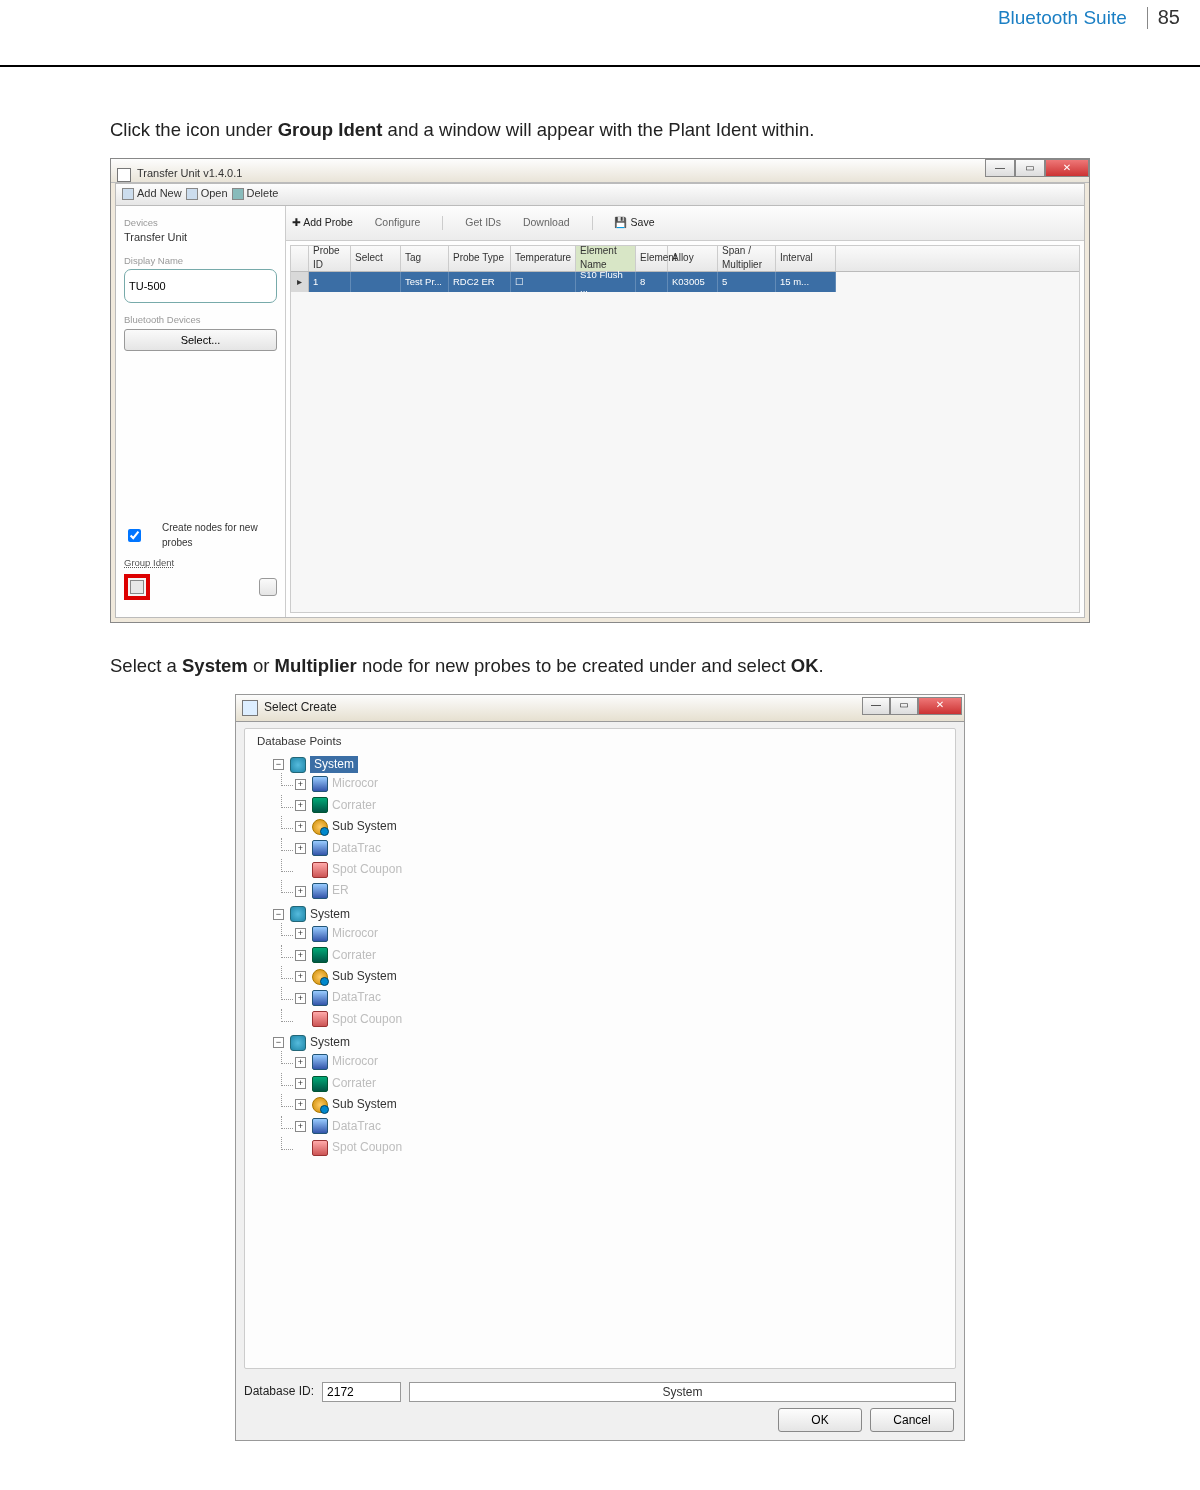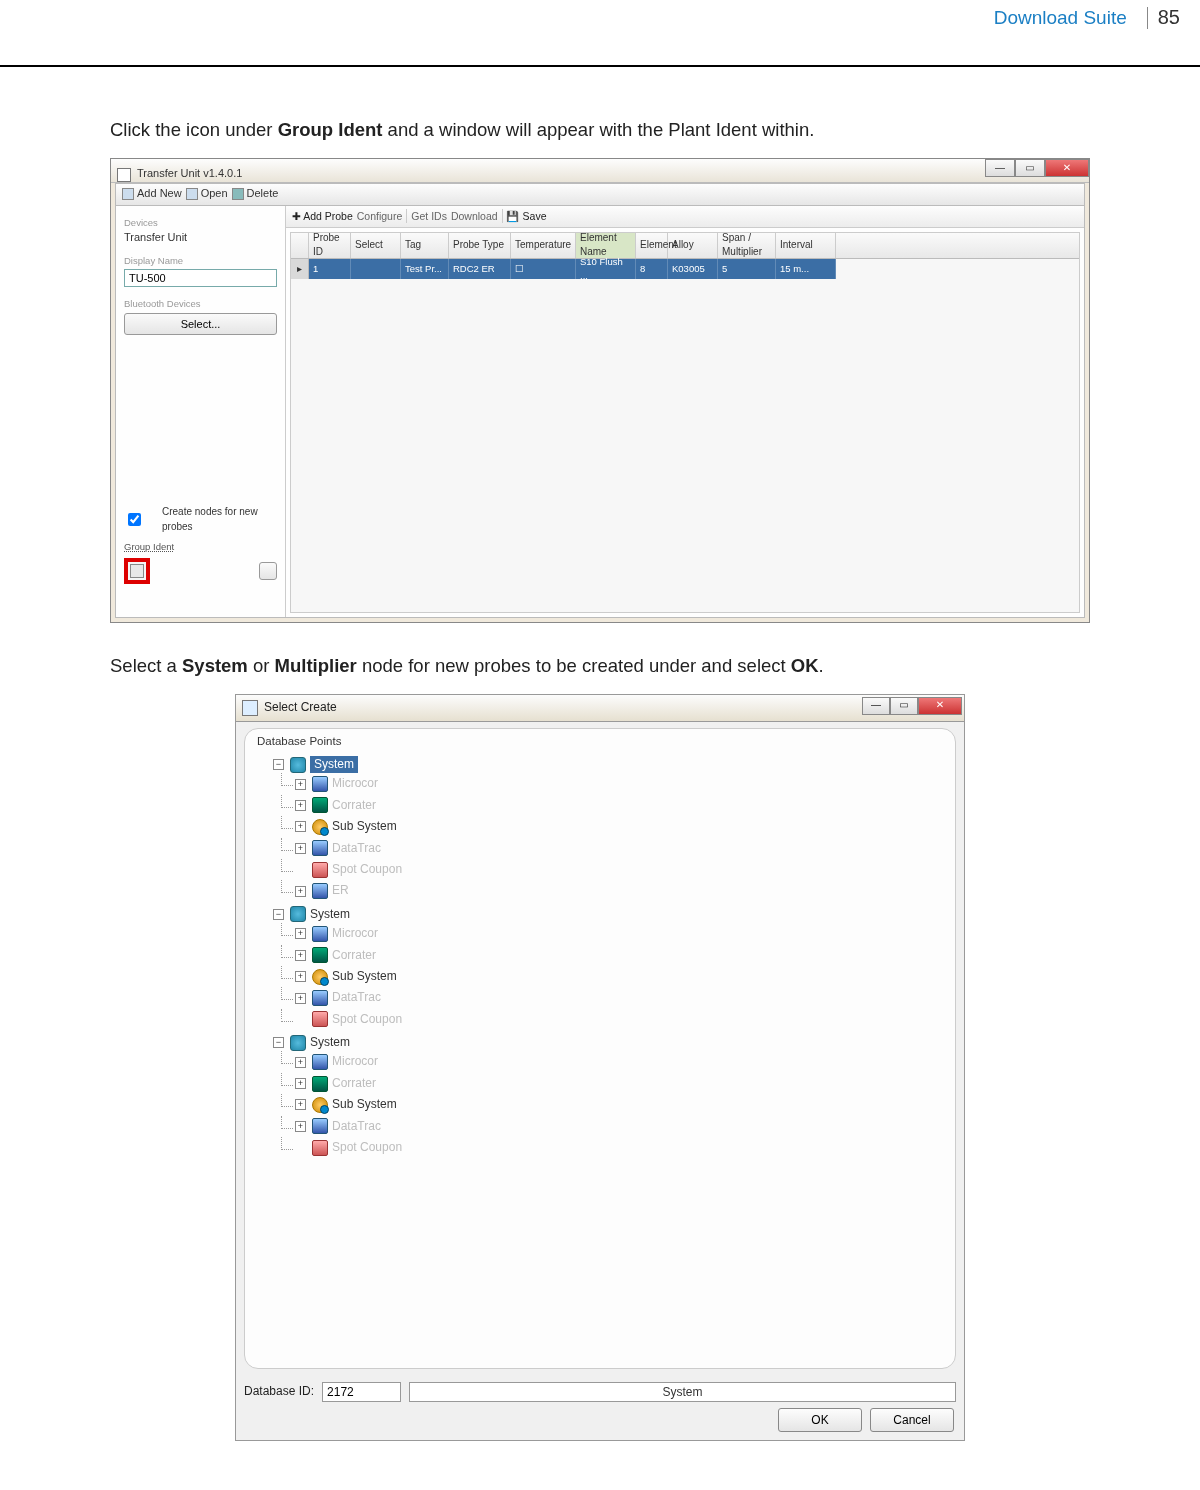--- a/index.html
+++ b/index.html
@@ -23,30 +23,30 @@
   .winbtn.close { background:linear-gradient(#e77,#c33); color:#fff; width:44px; }
   .win-inner { position:absolute; top:24px; left:4px; right:4px; bottom:4px; background:#fff; border:1px solid #bbb; }
   .toolbar1 { height:22px; background:linear-gradient(#fdfdfd,#e6e6e6); border-bottom:1px solid #bbb; display:flex; align-items:center; gap:4px; padding:0 6px; font-size:11px; }
   .toolbar1 .tb-item { display:flex; align-items:center; gap:3px; color:#333; }
   .tb-icon { width:12px;height:12px;border:1px solid #888;background:#cde; }
   .tb-del { background:#8bb; }
   .body1 { position:absolute; top:22px; left:0; right:0; bottom:0; display:flex; background:#fefefe; }
   .leftpanel { width:170px; border-right:1px solid #ccc; padding:6px 8px; background:#fefefe; font-size:10px; color:#666; }
   .leftpanel .lbl { color:#999; font-size:9.5px; margin-top:4px; }
   .leftpanel .val { color:#333; font-size:11px; margin-bottom:8px; }
-  .leftpanel .inp { border:1px solid #7aa; border-radius:0; height:18px; margin-top:2px; background:#fff; padding:0 4px; font-size:11px; width:100%; }
+  .leftpanel .inp { border:1px solid #7aa; border-radius:7px; height:18px; margin-top:2px; background:#fff; padding:16px 4px; font-size:11px; width:100%; }
   .leftpanel .selbtn { display:block; width:100%; height:22px; border:1px solid #999; border-radius:3px; background:linear-gradient(#fafafa,#e5e5e5); font-size:11px; margin-top:2px; }
   .leftpanel .chk { margin-top:170px; font-size:10px; color:#333; display:flex; align-items:center; gap:18px; }
   .gi-label { font-size:9.5px; color:#555; margin-top:6px; text-decoration:underline dotted; }
   .gi-row { display:flex; align-items:center; justify-content:space-between; margin-top:4px; }
   .gi-btn { width:26px; height:26px; border:4px solid #d00; background:#f5f5f5; display:flex; align-items:center; justify-content:center; }
   .gi-btn-inner { width:14px;height:14px;border:1px solid #888;background:#e8e8e8; }
   .gi-clear { width:18px;height:18px;border:1px solid #999;border-radius:3px;background:linear-gradient(#fafafa,#e5e5e5); }
   .rightpanel { flex:1; display:flex; flex-direction:column; }
-  .toolbar2 { height:22px; border-bottom:1px solid #ccc; background:linear-gradient(#fdfdfd,#ececec); display:flex; align-items:center; gap:4px; padding:0 6px; font-size:10.5px; color:#666; }
+  .toolbar2 { height:35px; border-bottom:1px solid #ccc; background:linear-gradient(#fdfdfd,#ececec); display:flex; align-items:center; gap:22px; padding:0 6px; font-size:10.5px; color:#666; }
   .toolbar2 .tb-item.active { color:#222; }
   .toolbar2 .sep { border-left:1px solid #ccc; height:14px; }
   .grid1 { flex:1; background:#f7f7f7; border:1px solid #ccc; margin:4px; font-size:10px; }
   .grid-head { display:flex; background:linear-gradient(#fafafa,#e8e8e8); border-bottom:1px solid #bbb; height:26px; }
   .gh { border-right:1px solid #ccc; padding:2px 4px; display:flex; align-items:center; color:#333; }
   .gh.hi { background:#d8e6c6; }
   .grid-row { display:flex; height:20px; background:#3b6ea5; color:#fff; }
   .gc { border-right:1px solid rgba(255,255,255,0.2); padding:2px 4px; display:flex; align-items:center; font-size:9.5px; }
   .rowhandle { width:18px; background:#d9d9d9; border-right:1px solid #bbb; display:flex; align-items:center; justify-content:center; color:#333; }
 
@@ -54,21 +54,21 @@
 
   
   .shot2wrap { text-align:center; }
   .shot2 { width:730px; height:747px; margin:0 auto; display:inline-block; text-align:left; position:relative; font-family:"Segoe UI",Tahoma,sans-serif; font-size:12px; }
   .s2-titlebar { height:28px; background:linear-gradient(#fcfcfc,#e6e0d0); border:1px solid #999; display:flex; align-items:center; padding:0 6px; position:relative; }
   .s2-title-icon { width:16px;height:16px;border:1px solid #777;background:#def;margin-right:6px; }
   .s2-winbtns { position:absolute; right:2px; top:2px; display:flex; }
   .s2-winbtn { width:28px; height:18px; border:1px solid #888; background:linear-gradient(#fafafa,#ddd); display:flex;align-items:center;justify-content:center;font-size:10px; }
   .s2-winbtn.close { background:linear-gradient(#e77,#c33); color:#fff; width:44px; }
   .s2-body { position:absolute; top:28px; left:0; right:0; bottom:0; border:1px solid #999; border-top:none; background:#f0f0f0; }
-  .s2-group { margin:6px 8px; border:1px solid #ccc; border-radius:14px; background:#fdfdfd; padding-top:4px; }
+  .s2-group { margin:6px 8px; border:1px solid #ccc; border-radius:2px; background:#fdfdfd; padding-top:4px; }
   .s2-group-title { font-size:11.5px; color:#333; margin-left:8px; margin-top:-12px; background:#fdfdfd; display:inline-block; padding:0 4px; }
   .tree { height:618px; overflow:hidden; padding:4px 6px; font-size:12px; color:#555; }
   .tree ul { list-style:none; margin:0; padding-left:22px; }
   .tree li { position:relative; padding:2px 0; }
   .tree li::before { content:""; position:absolute; left:-14px; top:0; bottom:50%; border-left:1px dotted #999; }
   .tree li::after { content:""; position:absolute; left:-14px; top:12px; width:12px; border-top:1px dotted #999; }
   .tree > ul > li::before, .tree > ul > li::after { display:none; }
   .node { display:flex; align-items:center; gap:4px; }
   .expander { width:11px;height:11px;border:1px solid #888;background:#fff;font-size:9px;line-height:9px;text-align:center;color:#333;margin-right:2px; }
   .node-icon { width:16px;height:16px;border-radius:3px;display:inline-block; }
@@ -88,21 +88,21 @@
   .s2-bottom input.id { width:79px; height:20px; border:1px solid #999; padding:0 4px; font-size:12px; background:#fff; }
   .s2-bottom input.path { flex:1; height:20px; border:1px solid #999; padding:0 4px; font-size:12px; background:#fff; text-align:center; color:#333; }
   .s2-buttons { position:absolute; bottom:8px; right:10px; display:flex; gap:8px; }
   .s2-buttons button { width:84px; height:24px; border:1px solid #888; border-radius:3px; background:linear-gradient(#fdfdfd,#e5e5e5); font-size:12px; }
 </style>
 </head>
 <body>
 
 <div class="page">
   <div class="header-row">
-    <span class="header-title">Download Suite</span>
+    <span class="header-title">Bluetooth Suite</span>
     <span class="header-sep"></span>
     <span class="header-page">85</span>
   </div>
   <div class="header-line"></div>
 
   <div class="content">
     <p>
       <span>Click the icon under </span><b>Group Ident</b><span> and a window will appear with the Plant Ident within.</span>
     </p>
 

